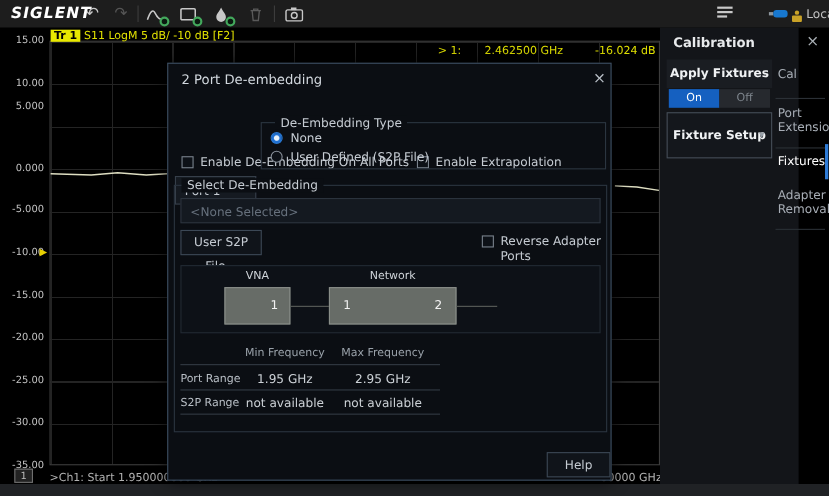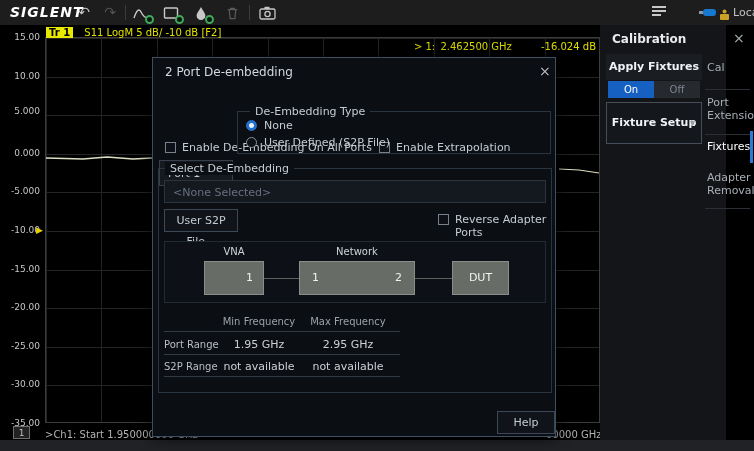--- a/index.html
+++ b/index.html
@@ -25,21 +25,21 @@
 
   
   .plot { position:absolute; left:45px; top:37px; width:555px; height:386px; border:1px solid #3c3c3c;
     background-image:
       repeating-linear-gradient(to right,  #242424 0, #242424 1px, transparent 1px, transparent 55.4px),
       repeating-linear-gradient(to bottom, #242424 0, #242424 1px, transparent 1px, transparent 38.6px);
   }
   .ylab { position:absolute; left:2px; width:38px; text-align:right; color:#c6c6c6; font-size:9px; }
   .tracelabel { position:absolute; left:46px; top:27px; font-size:10px; }
   .trbadge { background:#e8e800; color:#000; padding:0 3px; font-weight:bold; }
-  .trinfo { color:#e0e000; margin-left:8px; }
+  .trinfo { color:#e0e000; margin-left:0; }
   .marker-readout { position:absolute; left:300px; top:41px; width:296px; text-align:right; color:#e0e000; font-size:10px; }
   .marker-readout .mval { margin-left:26px; }
   .refmarker { position:absolute; left:36px; top:225px; color:#e8d000; font-size:9px; }
   .chbadge { position:absolute; left:13px; top:426px; width:17px; height:13px; border:1px solid #6f6f6f; color:#bdbdbd;
              background:#222; font-size:9px; text-align:center; line-height:12px; }
   .status-left  { position:absolute; left:45px; top:429px; color:#b2b2b2; font-size:10px; z-index:1; }
   .status-right { position:absolute; left:546px; top:429px; color:#b2b2b2; font-size:10px; z-index:1; }
   .bottomstrip { position:absolute; left:0; top:440px; width:754px; height:11px; background:#202225; z-index:2; }
 
   
@@ -145,40 +145,40 @@
         </svg>
     </div>
     <div class="local-label">Local</div>
   </div>
 
   <div>
     <div class="plot"></div>
 
     <span class="ylab" style="top:32px">15.00</span>
     <span class="ylab" style="top:71px">10.00</span>
-    <span class="ylab" style="top:106px">5.000</span>
+    <span class="ylab" style="top:92px">5.000</span>
     <span class="ylab" style="top:148px">0.000</span>
     <span class="ylab" style="top:186px">-5.000</span>
     <span class="ylab" style="top:225px">-10.00</span>
     <span class="ylab" style="top:264px">-15.00</span>
     <span class="ylab" style="top:302px">-20.00</span>
     <span class="ylab" style="top:341px">-25.00</span>
     <span class="ylab" style="top:379px">-30.00</span>
     <span class="ylab" style="top:418px">-35.00</span>
 
     <div class="refmarker">▶</div>
 
     <div class="tracelabel">
       <span class="trbadge">Tr 1</span>
       <span class="trinfo">S11 LogM 5 dB/ -10 dB [F2]</span>
     </div>
 
     <div class="marker-readout">
       <span>&gt; 1:</span>
-      <span style="margin-left:2px">2.462500 GHz</span>
+      <span style="margin-left:18px">2.462500 GHz</span>
       <span class="mval">-16.024 dB</span>
     </div>
 
     <svg style="position:absolute;left:45px;top:37px;" width="555" height="386" viewBox="0 0 555 386">
       <polyline points="1,121 38,122 62,120 88,122 107,121" fill="none" stroke="#dedec2" stroke-width="1.4"></polyline>
       <polyline points="514,132 534,133 554,136" fill="none" stroke="#dedec2" stroke-width="1.2"></polyline>
     </svg>
 
     <div class="chbadge">1</div>
     <div class="status-left">&gt;Ch1: Start 1.950000000 GHz</div>
@@ -247,21 +247,20 @@
     <div class="diagram">
       <span class="netlbl" style="left:39px; width:60px;">VNA</span>
       <span class="netlbl" style="left:134px; width:116px;">Network</span>
       <div class="netbox" style="left:39px; width:60px; text-align:right; line-height:32px; padding-right:10px;"><span>1</span></div>
       <div class="wire" style="left:99px; width:35px;"></div>
       <div class="netbox" style="left:134px; width:116px; line-height:32px;">
         <span style="position:absolute; left:12px;">1</span>
         <span style="position:absolute; right:12px;">2</span>
       </div>
       <div class="wire" style="left:250px; width:37px;"></div>
-      <div class="netbox" style="left:287px; width:57px; text-align:center; line-height:32px;"><span>DUT</span></div>
     </div>
 
     <span class="tbl-h" style="left:61px;  top:258px;">Min Frequency</span>
     <span class="tbl-h" style="left:150px; top:258px;">Max Frequency</span>
     <div class="tbl-line" style="top:273px;"></div>
     <span class="tbl-r" style="left:11px;  top:281px;">Port Range</span>
     <span class="tbl-c" style="left:61px;  top:280px;text-align:center;">1.95 GHz</span>
     <span class="tbl-c" style="left:150px; top:280px;">2.95 GHz</span>
     <div class="tbl-line" style="top:296px;"></div>
     <span class="tbl-r" style="left:11px;  top:303px;">S2P Range</span>

